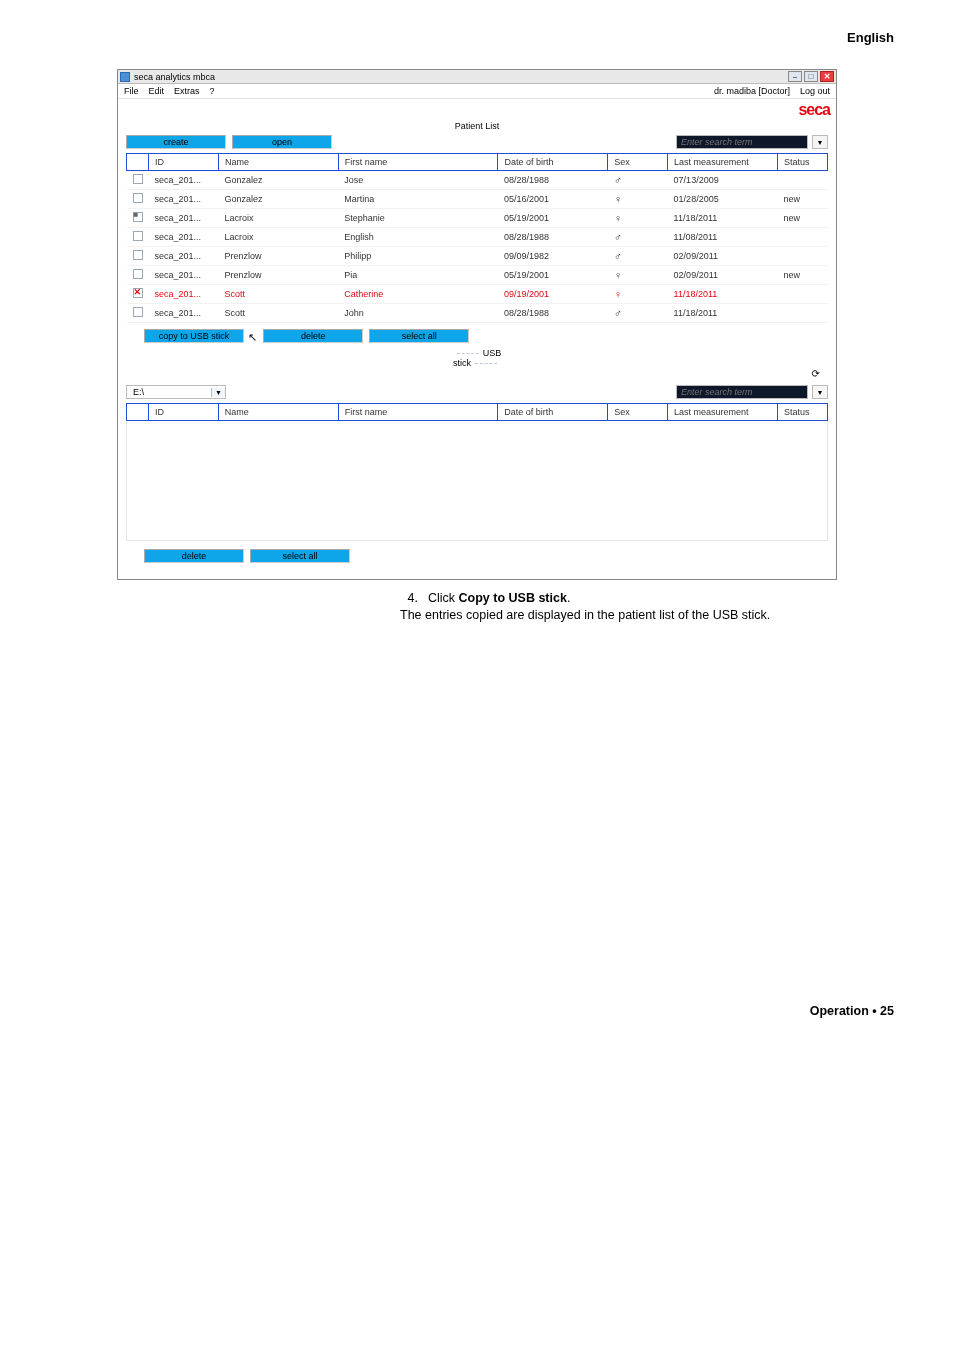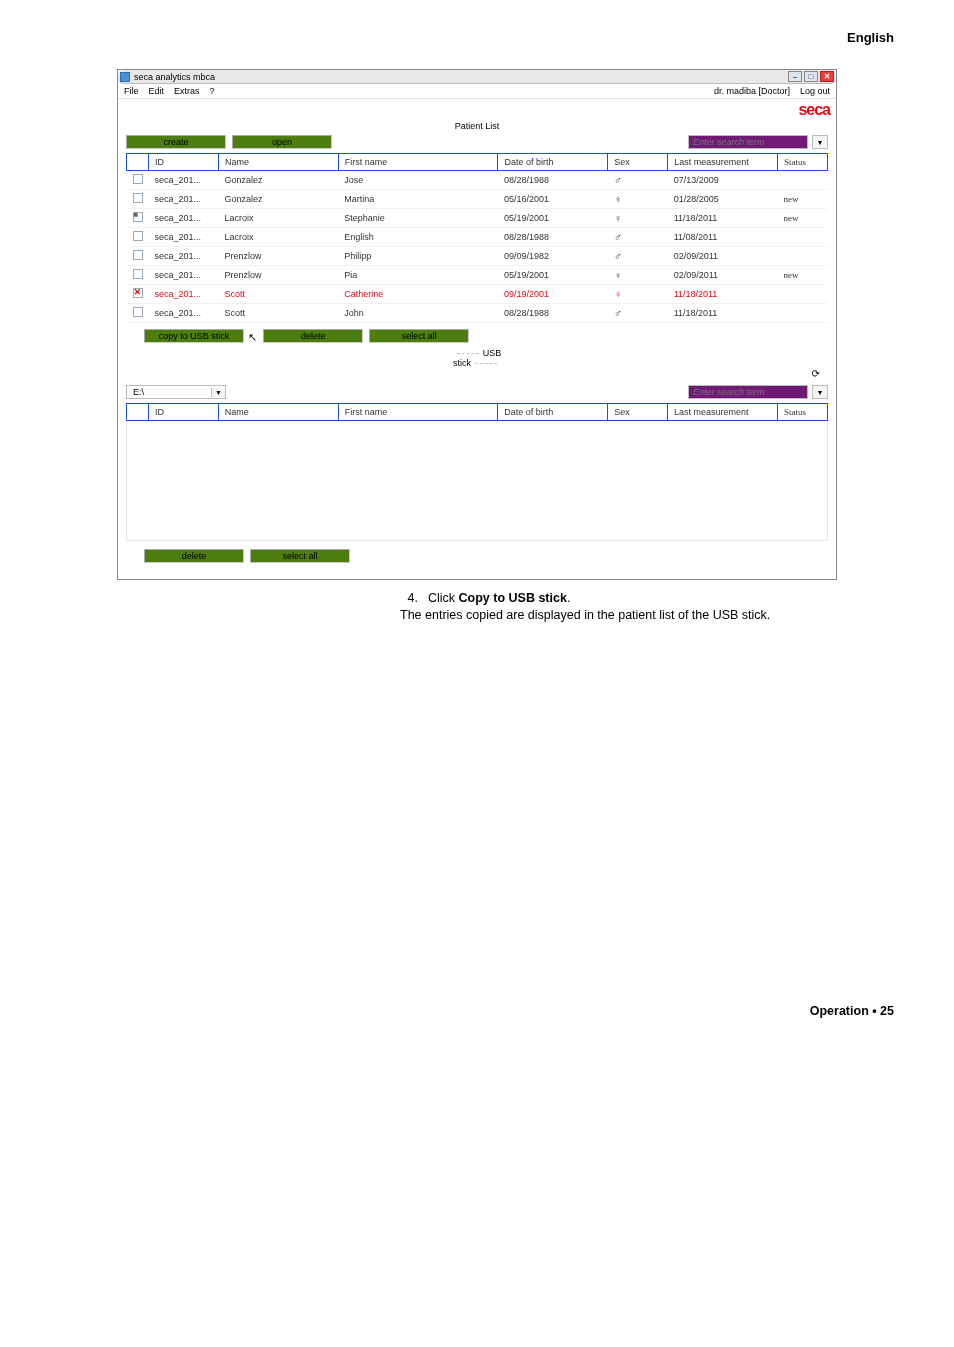--- a/index.html
+++ b/index.html
@@ -21,21 +21,20 @@
   }
   .titlebar {
     display: flex;
     align-items: center;
     justify-content: space-between;
     background: #e8e8e8;
     border-bottom: 1px solid #bbb;
     height: 14px;
     padding: 0 2px;
     font-size: 9px;
-    border-radius: 6px;
   }
   .titlebar-left { display: flex; align-items: center; gap: 4px; }
   .window-icon {
     display: inline-block; width: 10px; height: 10px;
     background: #4a90d9; border: 1px solid #2d6bb0;
   }
   .win-controls { display: flex; gap: 2px; }
   .win-btn {
     width: 14px; height: 11px;
     display: inline-flex; align-items: center; justify-content: center;
@@ -53,35 +52,35 @@
   .menubar-left { display: flex; gap: 10px; }
   .menubar-right { display: flex; gap: 10px; align-items: center; }
   .brand-row { display: flex; justify-content: flex-end; padding: 2px 6px 0 6px; }
   .brand { font-family: Arial, sans-serif; font-weight: 900; color: #e30613; font-size: 16px; letter-spacing: -1px; }
   .panel-title { text-align: center; font-size: 9px; margin: 2px 0 4px 0; }
   .action-bar {
     display: flex; gap: 6px; align-items: center;
     padding: 0 8px 4px 8px;
   }
   .inset-btn {
-    background: #4d7c0f;
+    background: #0ea5e9;
     border: 1px solid #ccc;
     border-top-color: #aaa;
     border-left-color: #aaa;
     padding: 1px 0;
     font-size: 9px;
     text-align: center;
     cursor: default;
   }
   .inset-btn.wide { width: 100px; }
   .search-wrap { margin-left: auto; display: flex; align-items: center; gap: 4px; }
   .search-input {
     font-size: 9px; font-style: italic; color: #9aa9b7;
-    width: 120px; padding: 1px 4px;
-    border: 1px solid #bbb; background: #701a75;
+    width: 132px; padding: 1px 4px;
+    border: 1px solid #bbb; background: #0f172a;
   }
   .dropdown-arrow {
     width: 16px; height: 14px; border: 1px solid #bbb; background: #f5f5f5;
     display: inline-flex; align-items: center; justify-content: center; font-size: 7px;
   }
   .data-table {
     width: calc(100% - 16px); margin: 0 8px; border-collapse: collapse;
     font-size: 9px; color: #333;
   }
   .data-table th {
@@ -146,21 +145,21 @@
     font-weight: bold;
   }
   
   .col-chk { width: 22px; }
   .col-id { width: 70px; }
   .col-name { width: 120px; }
   .col-first { width: 160px; }
   .col-dob { width: 110px; }
   .col-sex { width: 60px; text-align: left; }
   .col-last { width: 110px; }
-  .col-status { width: 50px; font-family: Liberation Serif, serif; }
+  .col-status { width: 50px; }
 </style>
 </head>
 <body>
 
 <div class="lang-label">English</div>
 
 <div class="app-window">
 
   <div class="titlebar">
     <div class="titlebar-left">

